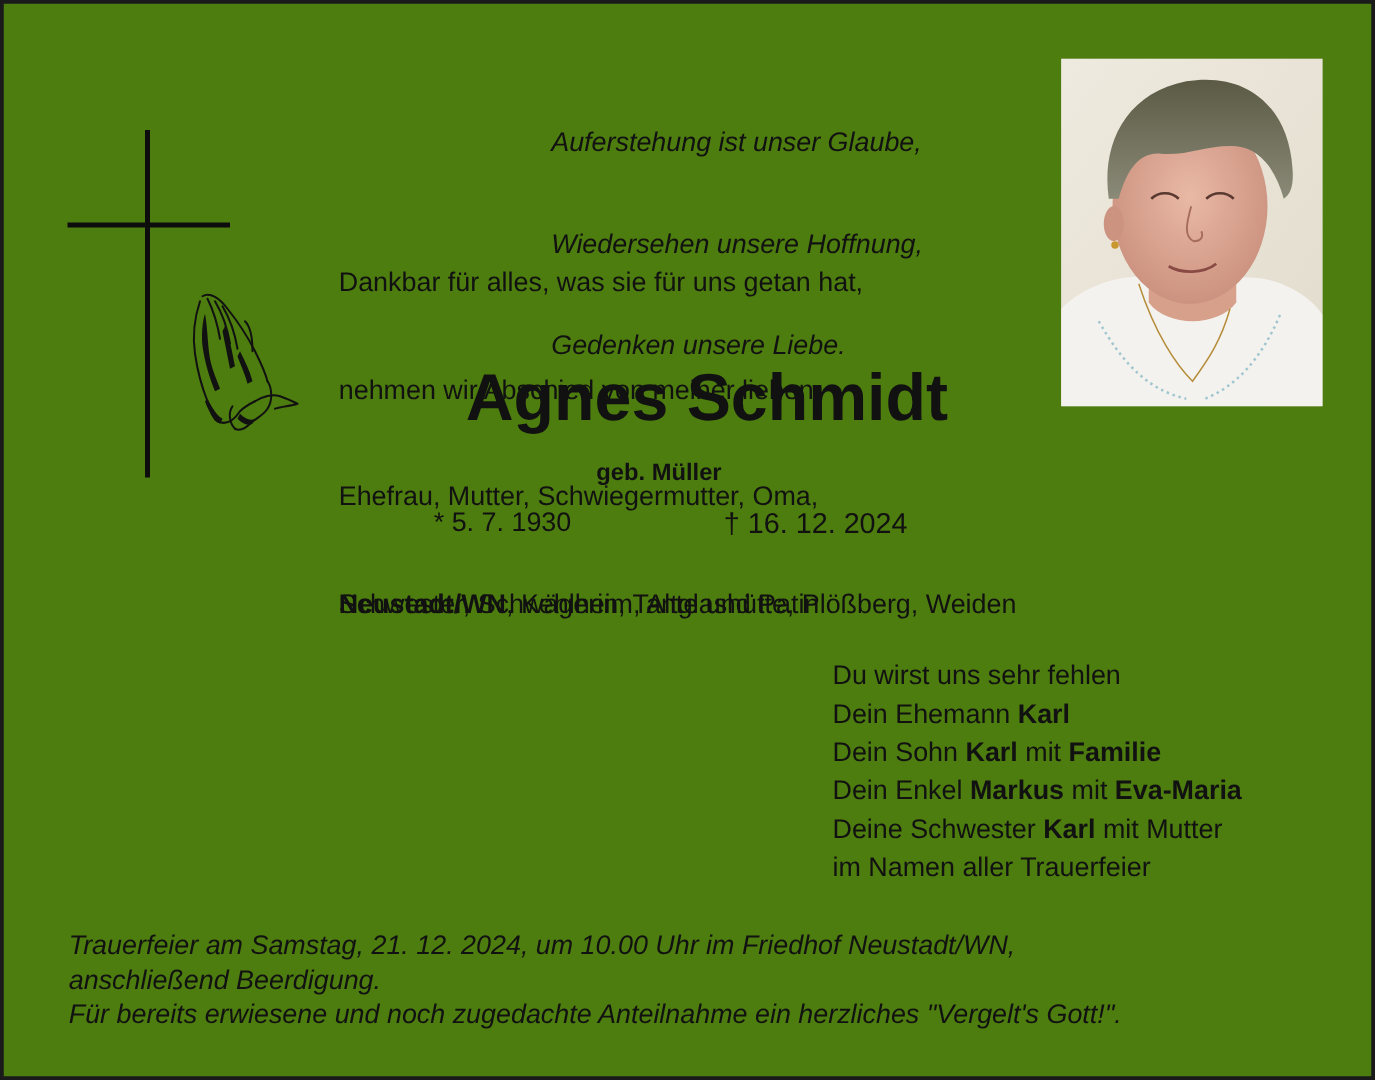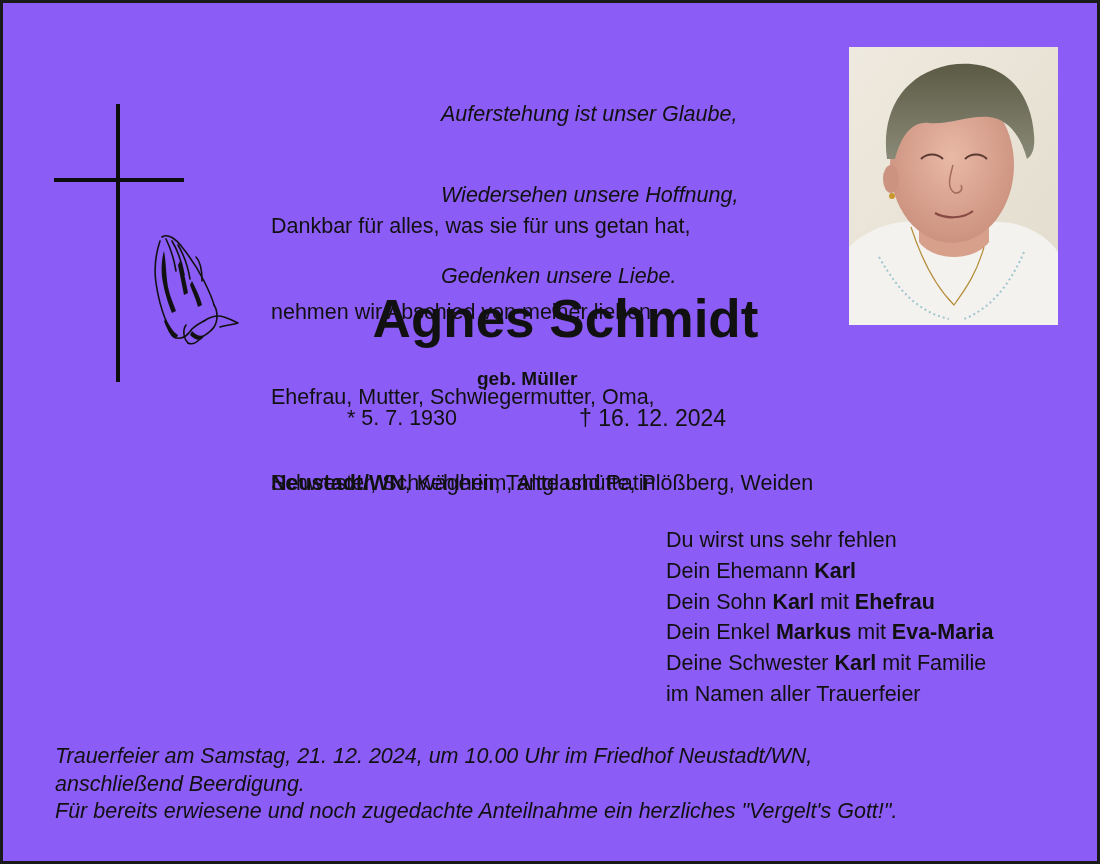--- a/index.html
+++ b/index.html
@@ -1,19 +1,19 @@
 <!DOCTYPE html>
 <html><head>
 <meta charset="utf-8">
 <style>
   html, body { margin: 0; padding: 0; background: #ffffff; }
   body { width: 1100px; height: 864px; position: relative; overflow: hidden;
          font-family: "Liberation Sans", sans-serif; color: #111111; }
   .frame { position: absolute; left: 0; top: 0; width: 1100px; height: 864px;
-           box-sizing: border-box; border: 3px solid #1a1a1a; background: #8b5cf6; }
+           box-sizing: border-box; border: 3px solid #1a1a1a; background: #4d7c0f; }
   .abs { position: absolute; }
   .motto { left: 438px; top: 44px; font-style: italic; font-size: 21.5px; line-height: 27px; white-space: pre; }
   .intro { left: 268px; top: 152px; font-size: 21.5px; line-height: 28.5px; white-space: pre; }
   .name { left: 0; width: 1085px; text-align: center; top: 284px; font-weight: bold; font-size: 53px; line-height: 64px; padding-left: 0; }
   .name span { display: inline-block; margin-left: 40px; }
   .maiden { left: 474px; top: 364px; font-weight: bold; font-size: 19px; line-height: 24px; }
   .born { left: 344px; top: 401px; font-size: 21.5px; line-height: 28px; }
   .died { left: 576px; top: 401px; font-size: 23px; line-height: 28px; }
   .places { left: 268px; top: 466px; font-size: 21.5px; line-height: 28px; }
   .places b { font-weight: bold; }
@@ -114,23 +114,23 @@
   <div class="abs born">* 5. 7. 1930</div>
   <div class="abs died">† 16. 12. 2024</div>
 
   <div class="abs places">
     <b>Neustadt/WN</b><span>, Kehlheim, Altglashütte, Plößberg, Weiden</span>
   </div>
 
   <div class="abs family">
     <div>Du wirst uns sehr fehlen</div>
     <div><span>Dein Ehemann </span><b>Karl</b></div>
-    <div><span>Dein Sohn </span><b>Karl</b><span> mit </span><b>Ehefrau</b></div>
+    <div><span>Dein Sohn </span><b>Karl</b><span> mit </span><b>Familie</b></div>
     <div><span>Dein Enkel </span><b>Markus</b><span> mit </span><b>Eva-Maria</b></div>
-    <div><span>Deine Schwester </span><b>Karl</b><span> mit Familie</span></div>
+    <div><span>Deine Schwester </span><b>Karl</b><span> mit Mutter</span></div>
     <div>im Namen aller Trauerfeier</div>
   </div>
 
   <div class="abs footer">
     <div>Trauerfeier am Samstag, 21. 12. 2024, um 10.00 Uhr im Friedhof Neustadt/WN,</div>
     <div>anschließend Beerdigung.</div>
     <div>Für bereits erwiesene und noch zugedachte Anteilnahme ein herzliches "Vergelt's Gott!".</div>
   </div>
 
 </div>

